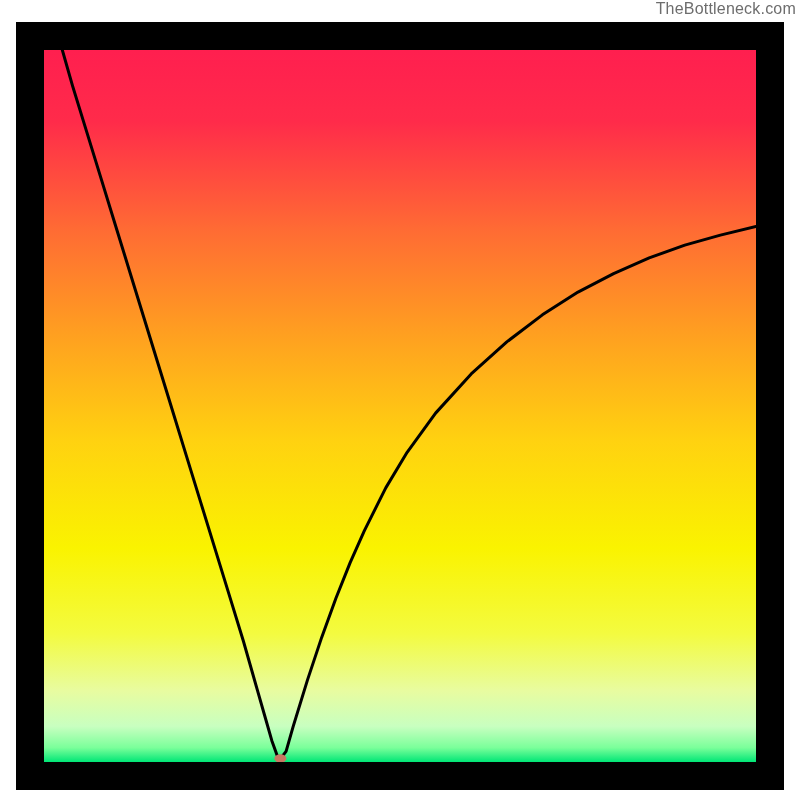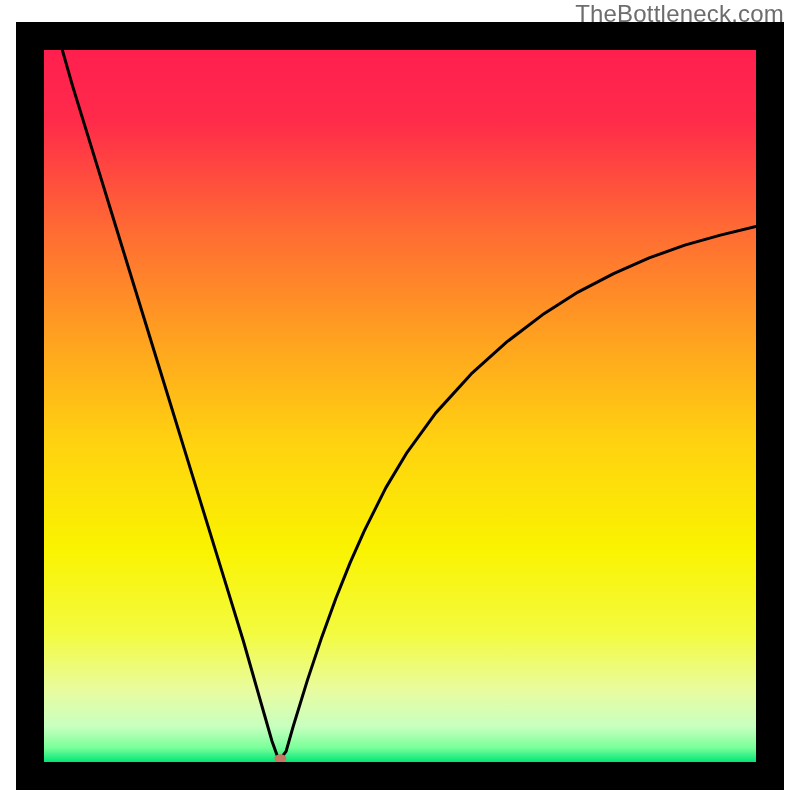--- a/index.html
+++ b/index.html
@@ -27,22 +27,22 @@
   .plot {
     position: absolute;
     left: 28px;
     top: 28px;
     width: 712px;
     height: 712px;
   }
   .watermark {
     position: absolute;
     top: 0px;
-    right: 16px;
-    font-size: 24px;
+    right: 4px;
+    font-size: 16px;
     color: #6d6d6d;
     font-weight: 500;
     letter-spacing: 0.2px;
   }
   svg { display: block; }
 </style>
 </head>
 <body>
 <div class="wrap">
   <div class="watermark">TheBottleneck.com</div>

